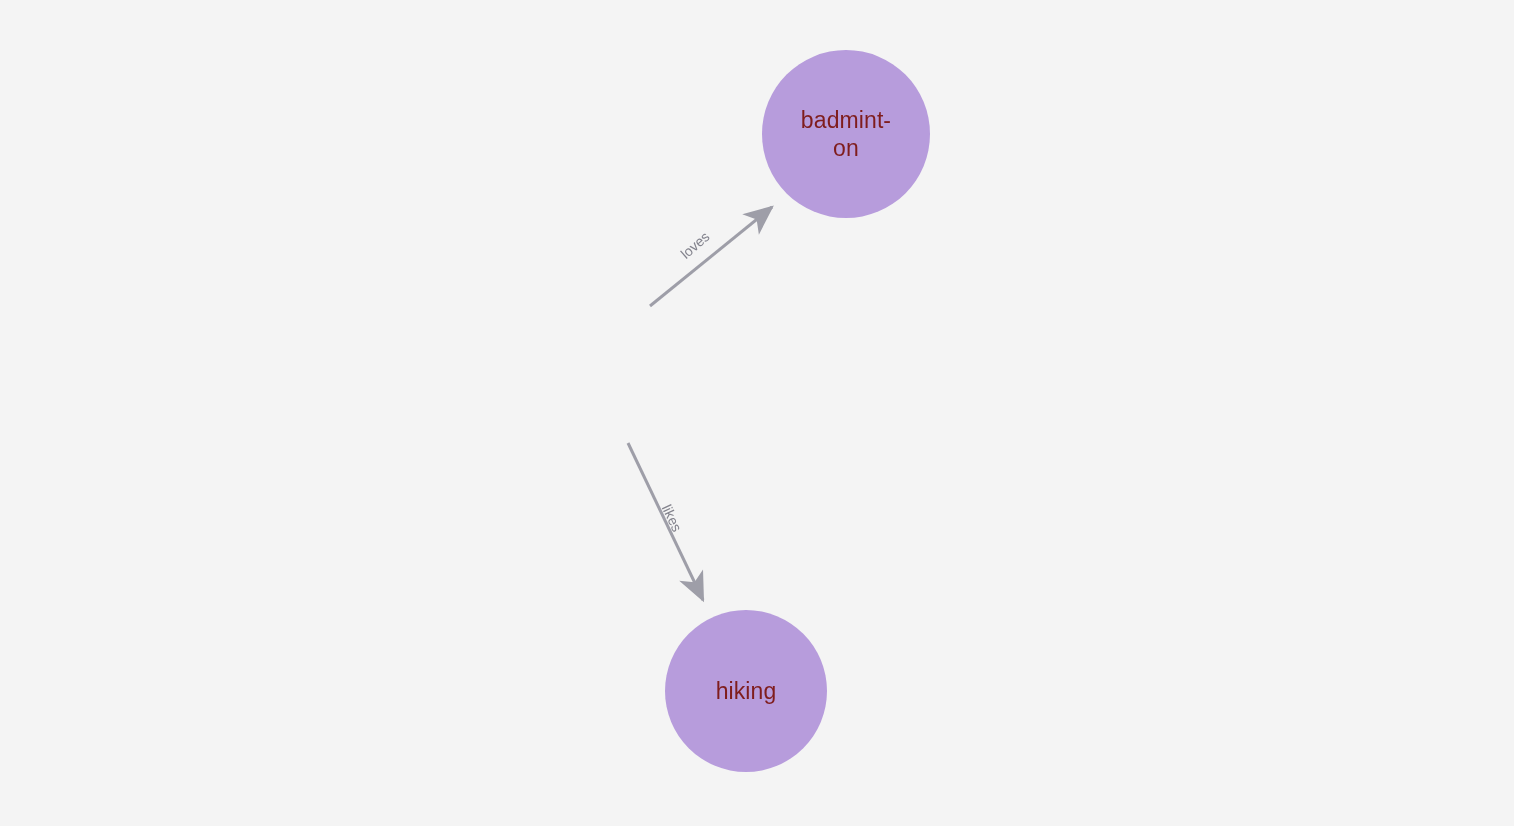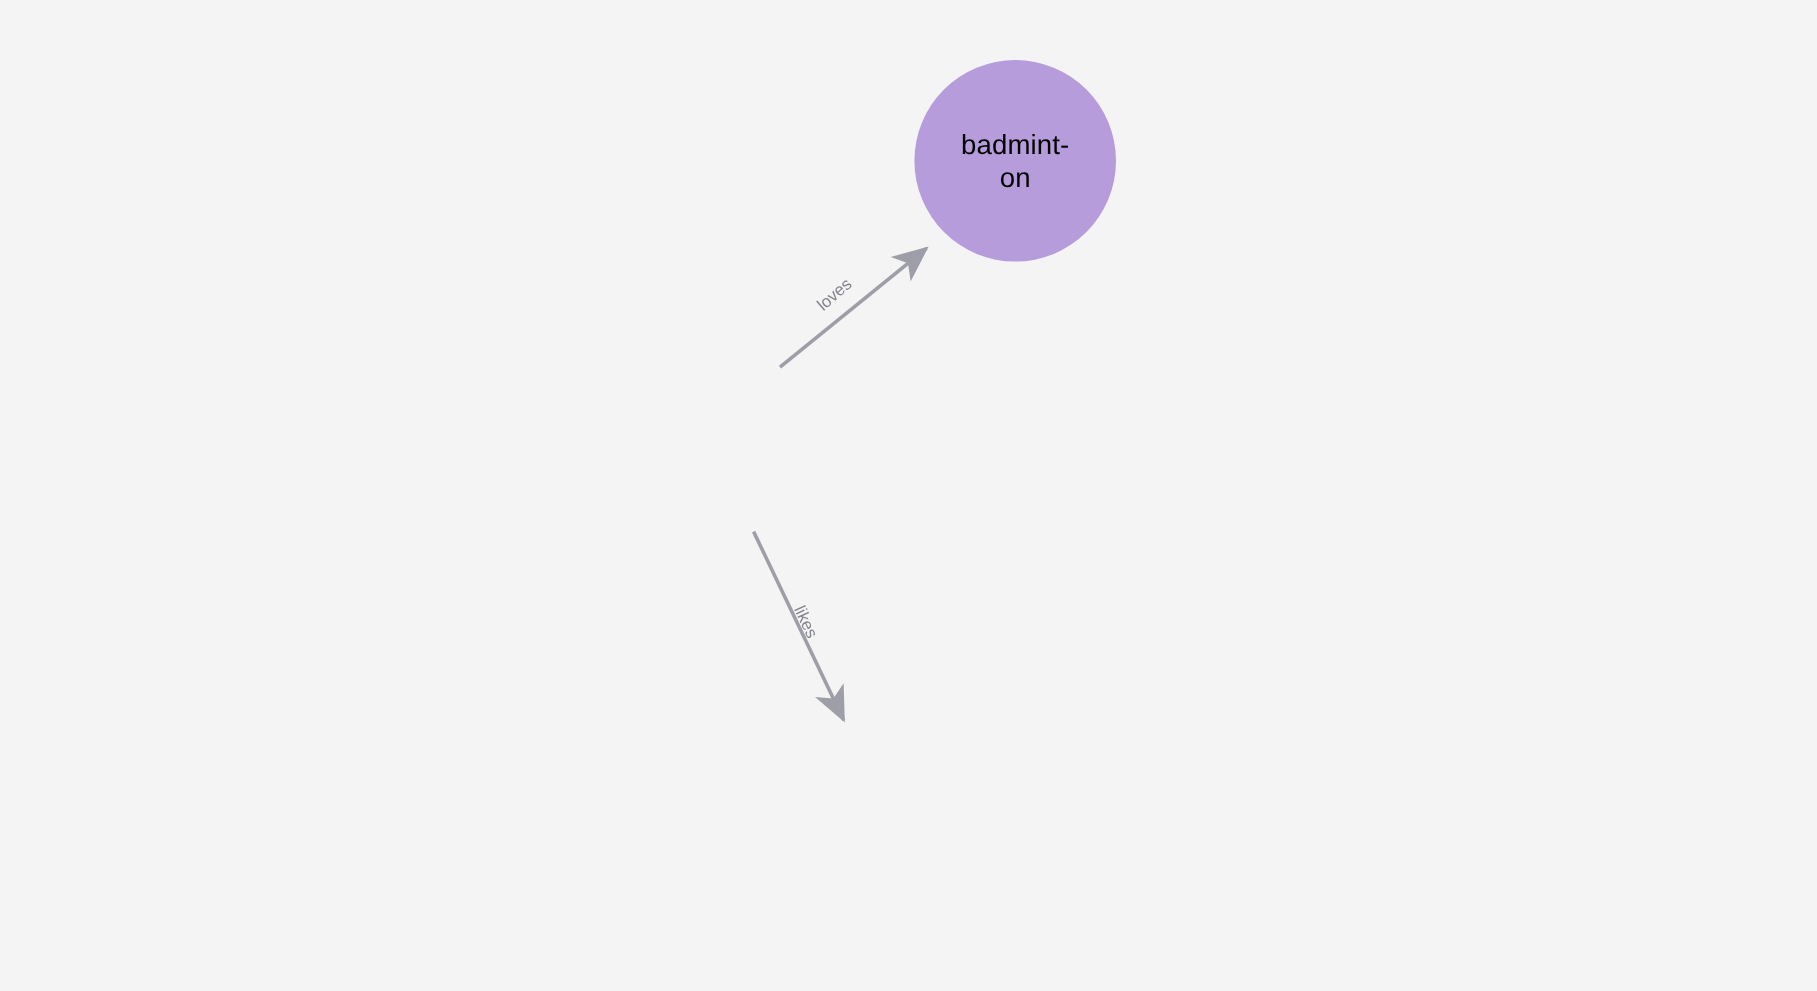--- a/index.html
+++ b/index.html
@@ -31,21 +31,21 @@
     position: absolute;
     border-radius: 50%;
     display: flex;
     align-items: center;
     justify-content: center;
     text-align: center;
     box-sizing: border-box;
     cursor: pointer;
   }
   .node-label {
-    color: #000000;
+    color: #7f1d1d;
     font-size: 23px;
     line-height: 28px;
     font-family: "Liberation Sans", sans-serif;
     letter-spacing: 0.1px;
     white-space: pre-line;
     user-select: none;
   }
   .edge-label {
     position: absolute;
     font-size: 14px;
@@ -76,14 +76,17 @@
   <div class="edge-label" style="left:695px; top:245px; transform: translate(-50%,-50%) rotate(-41deg);">loves</div>
 
   <div class="edge-label" style="left:672px; top:518px; transform: translate(-50%,-50%) rotate(65deg);">likes</div>
 
   <div class="graph-node" style="left:762px; top:50px; width:168px; height:168px; background:#b79cdc;">
     <span class="node-label">badmint-
 on</span>
   </div>
 
 
+  <div class="graph-node" style="left:665px; top:610px; width:162px; height:162px; background:#b79cdc;">
+    <span class="node-label">hiking</span>
+  </div>
 
 </div>
 
 </body></html>

